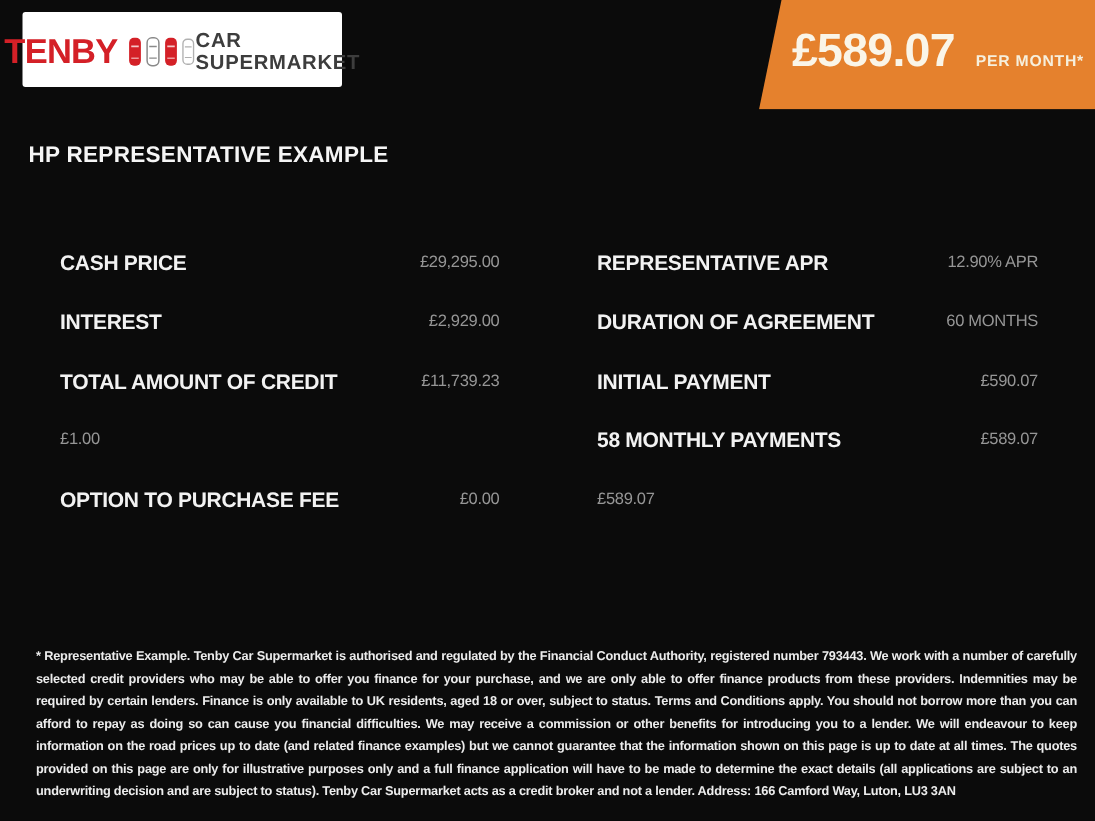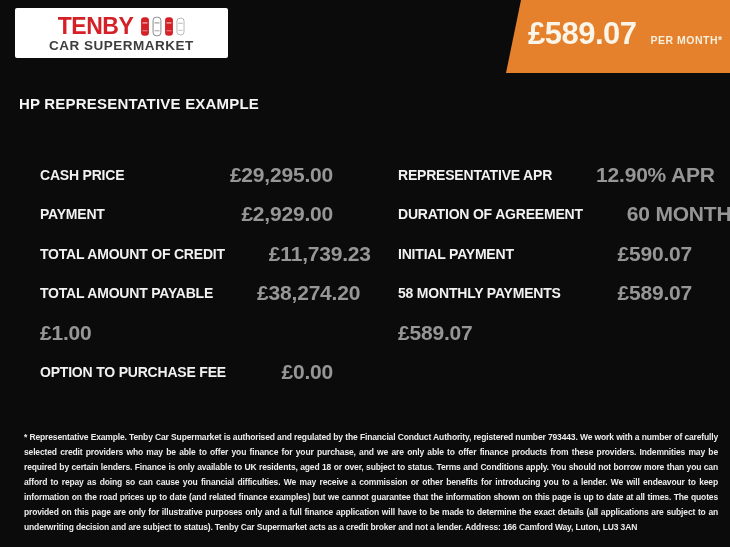--- a/index.html
+++ b/index.html
@@ -9,21 +9,21 @@
     font-family: "Liberation Sans", sans-serif;
     position: relative;
   }
   .page { position: absolute; inset: 0; background: #0b0b0b; }
 
   
   .logo-box {
     position: absolute; left: 15px; top: 8px;
     width: 213px; height: 50px;
     background: #ffffff; border-radius: 2px;
-    display: flex; flex-direction: column;
+    display: flex; flex-direction: row;
     align-items: center; justify-content: center;
     padding-top: 2px;
   }
   .logo-top { display: flex; align-items: center; gap: 3px; line-height: 1; }
   .logo-tenby {
     color: #d42027; font-weight: bold; font-size: 23px;
     letter-spacing: -0.5px;
   }
   .logo-cars { display: flex; align-items: center; gap: 2px; margin-left: 4px; }
   .logo-cars svg { display: block; }
@@ -64,21 +64,21 @@
   .fin-col.right { left: 398px; width: 294px; }
   .fin-row {
     height: 39.5px;
     display: flex; align-items: center; justify-content: space-between; gap: 44px;
   }
   .fin-label {
     color: #f2f2f2; font-size: 14px; font-weight: bold;
     letter-spacing: -0.2px; white-space: nowrap;
   }
   .fin-value {
-    color: #969696; font-size: 21px; font-weight: bold;
+    color: #969696; font-size: 11px; font-weight: normal;
     letter-spacing: -0.2px; white-space: nowrap; text-align: center;
   }
 
   
   .disclaimer {
     position: absolute; left: 12px; right: 12px; top: 430px;
     color: #ececec; font-size: 8.5px; line-height: 15px;
     font-weight: 600; letter-spacing: -0.15px;
     text-align: justify;
     margin-left: 12px;
@@ -133,30 +133,26 @@
 
   <div class="page-title">HP REPRESENTATIVE EXAMPLE</div>
 
   <div class="finance-table">
     <div class="fin-col left">
       <div class="fin-row">
         <span class="fin-label">CASH PRICE</span>
         <span class="fin-value">£29,295.00</span>
       </div>
       <div class="fin-row">
-        <span class="fin-label">PAYMENT</span>
+        <span class="fin-label">INTEREST</span>
         <span class="fin-value">£2,929.00</span>
       </div>
       <div class="fin-row">
         <span class="fin-label">TOTAL AMOUNT OF CREDIT</span>
         <span class="fin-value">£11,739.23</span>
-      </div>
-      <div class="fin-row">
-        <span class="fin-label">TOTAL AMOUNT PAYABLE</span>
-        <span class="fin-value">£38,274.20</span>
       </div>
       <div class="fin-row">
         <span class="fin-value">£1.00</span>
       </div>
       <div class="fin-row">
         <span class="fin-label">OPTION TO PURCHASE FEE</span>
         <span class="fin-value">£0.00</span>
       </div>
     </div>
     <div class="fin-col right">

